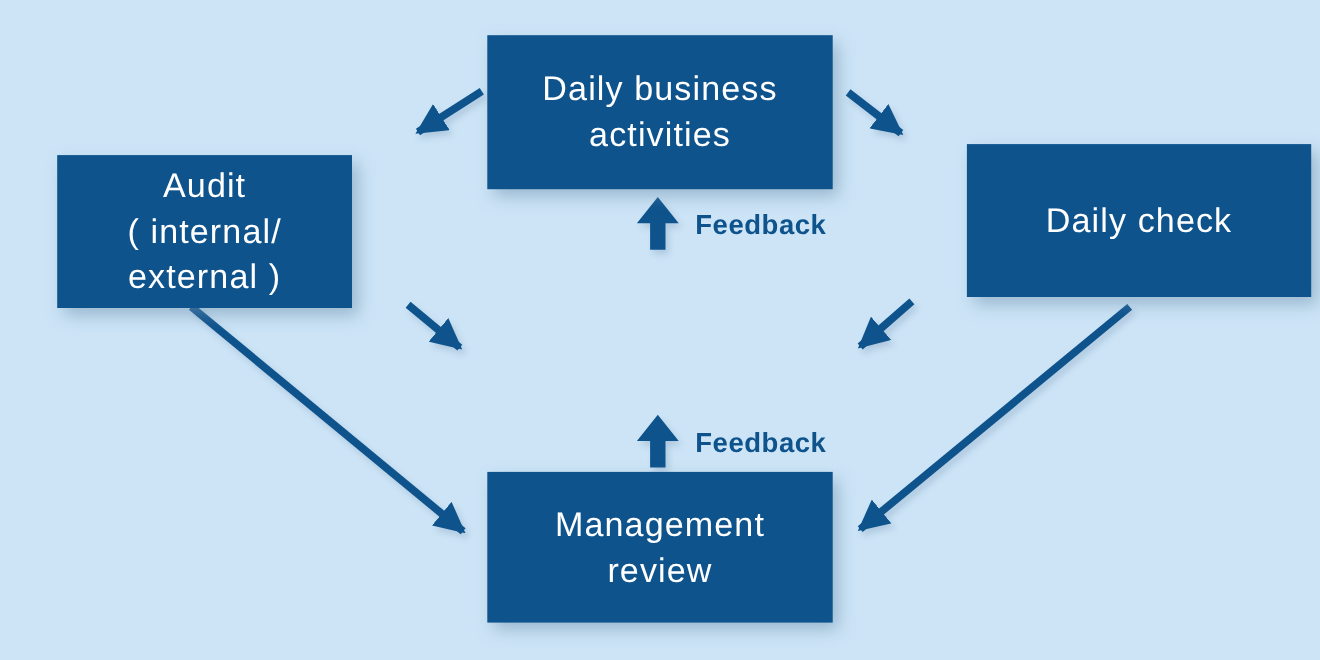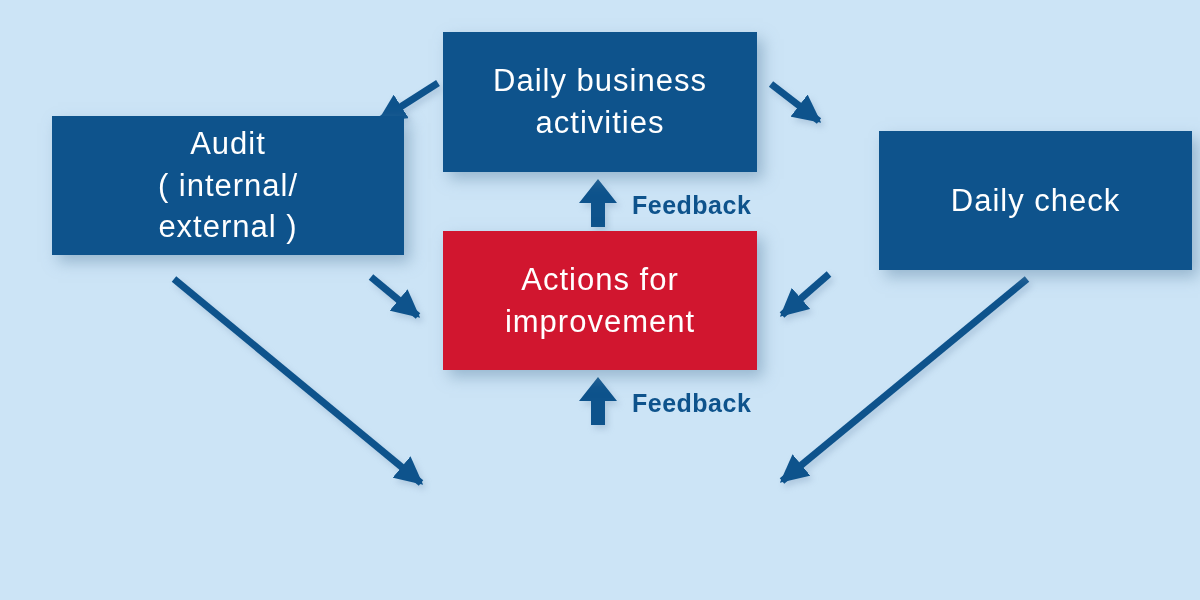--- a/index.html
+++ b/index.html
@@ -30,21 +30,21 @@
     font-size: 31px;
     line-height: 1.35;
     letter-spacing: 1px;
     white-space: pre-line;
     box-shadow: 6px 7px 14px rgba(110, 145, 175, 0.55);
   }
   .node.blue { background: var(--box-blue); }
   .node.red  { background: var(--box-red); }
 
   #node-daily-business { left: 443px; top: 32px;  width: 314px; height: 140px; }
-  #node-audit          { left: 52px;  top: 116px; width: 352px; height: 139px; }
+  #node-audit          { left: 52px;  top: 141px; width: 268px; height: 139px; }
   #node-daily-check    { left: 835px; top: 131px; width: 313px; height: 139px; margin-left: 44px; }
   #node-actions        { left: 443px; top: 231px; width: 314px; height: 139px; }
   #node-management     { left: 443px; top: 429px; width: 314px; height: 137px; }
 
   .arrows {
     position: absolute;
     left: 0; top: 0;
     width: 1200px; height: 600px;
     pointer-events: none;
     filter: drop-shadow(3px 4px 3px rgba(120, 150, 180, 0.35));
@@ -95,22 +95,22 @@
   <div id="node-audit" class="node blue">
     <span>Audit
 ( internal/
 external )</span>
   </div>
 
   <div id="node-daily-check" class="node blue">
     <span>Daily check</span>
   </div>
 
-  <div id="node-actions" class="node red">
-    <span>Actions for
-improvement</span>
+
+  <div id="node-management" class="node blue">
+    <span>Management
+review</span>
   </div>
-
 
   <span id="feedback-top" class="feedback-label">Feedback</span>
   <span id="feedback-bottom" class="feedback-label">Feedback</span>
 
 </div>
 
 </body></html>

